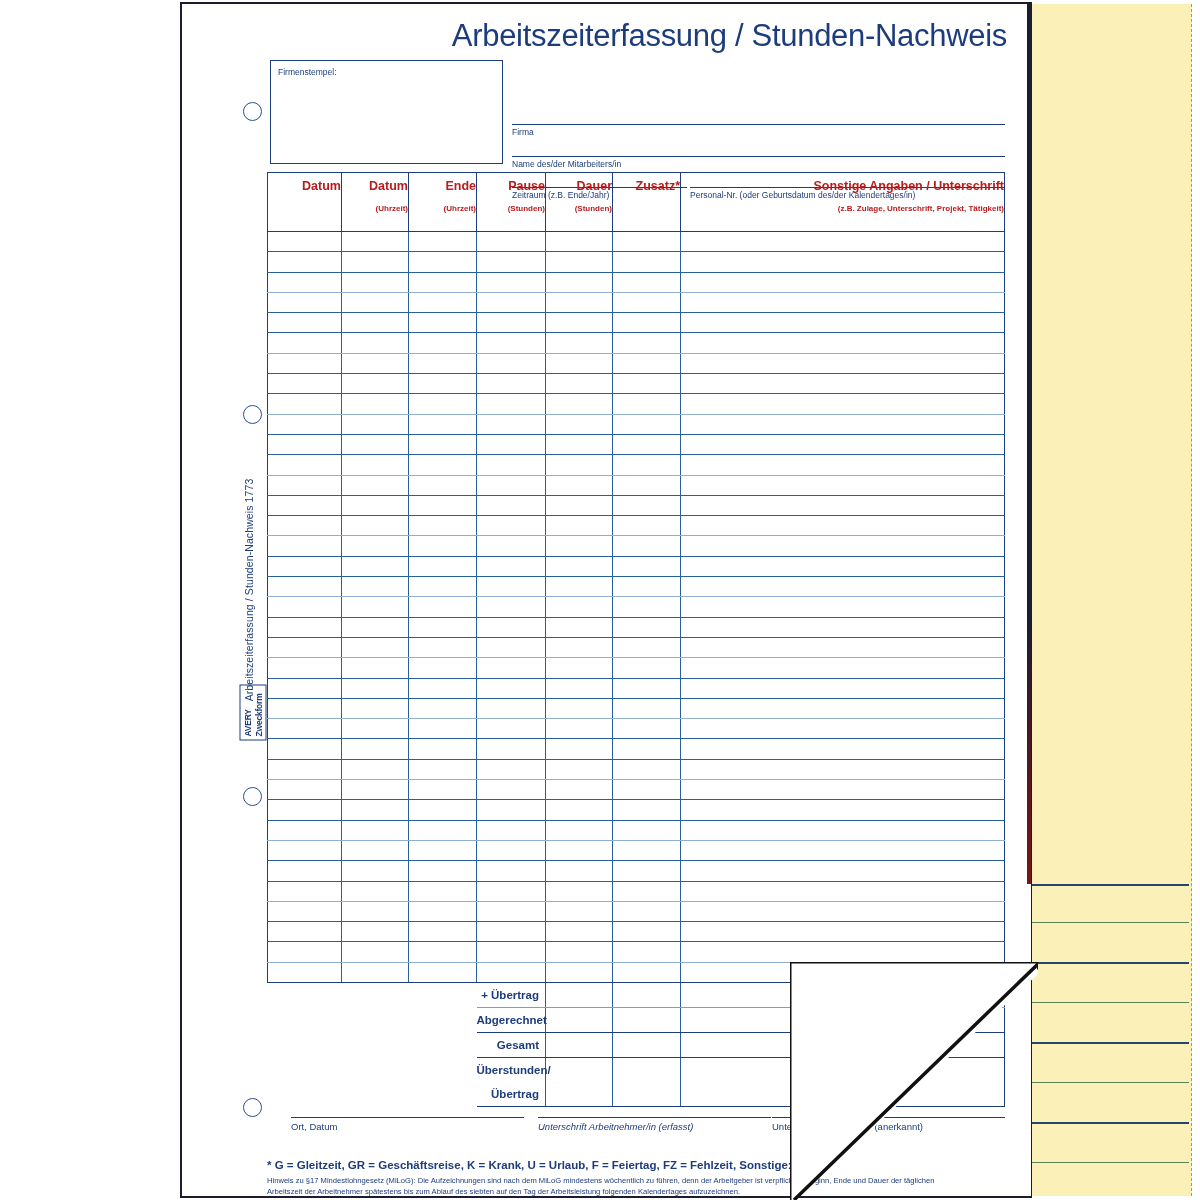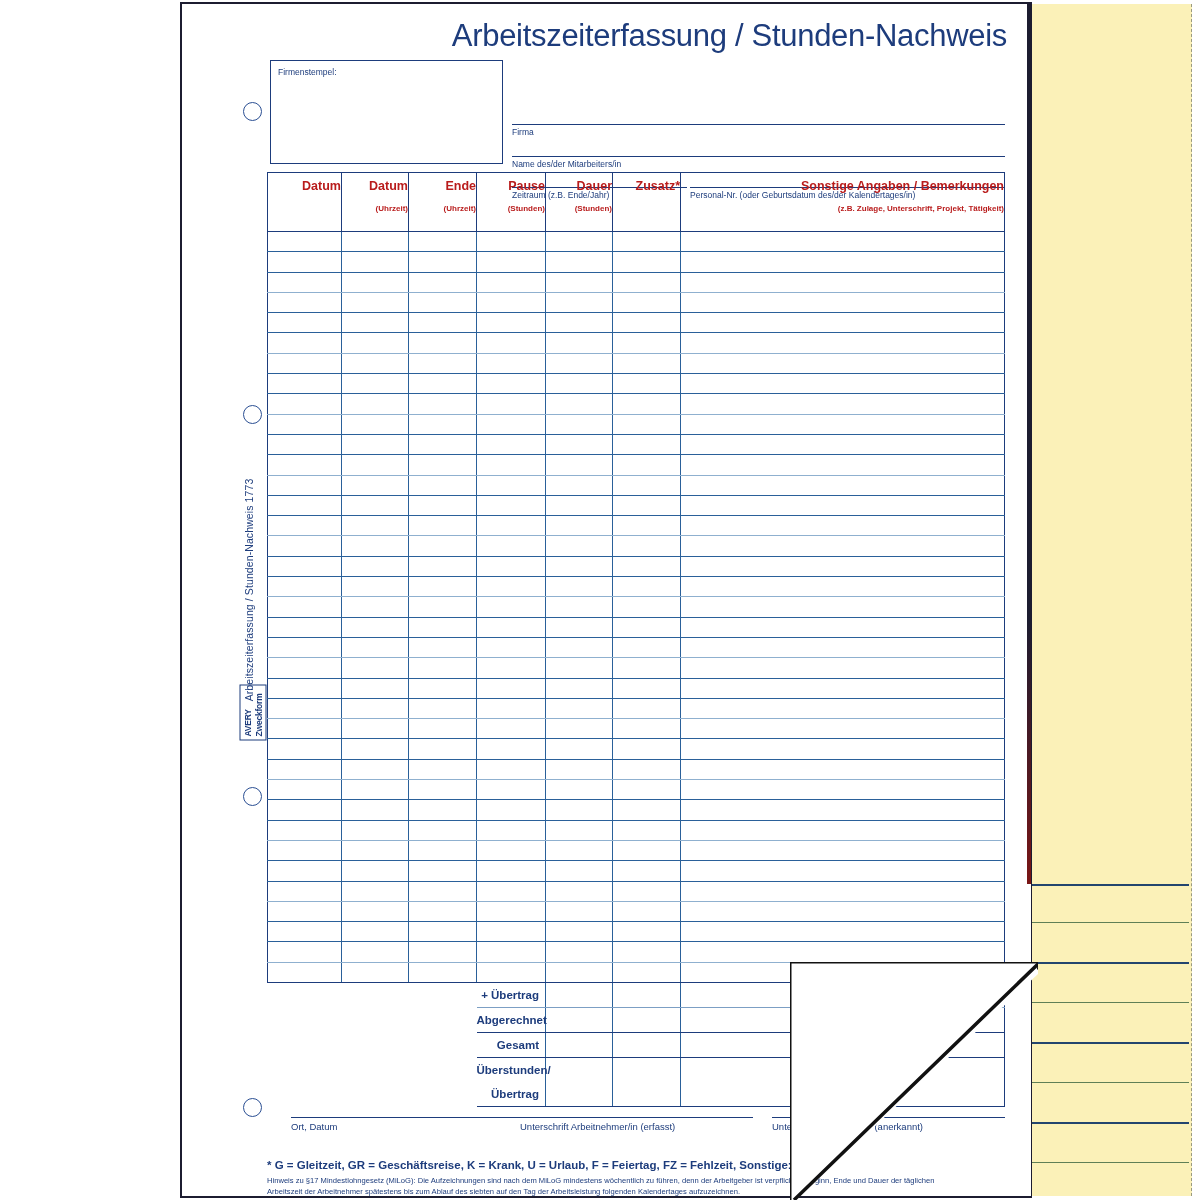--- a/index.html
+++ b/index.html
@@ -283,21 +283,21 @@
           <col>
       </colgroup>
       <thead>
           <tr class="head" id="hrow">
             <th><span>Datum</span></th>
             <th><span>Datum</span><span class="sub">(Uhrzeit)</span></th>
             <th><span>Ende</span><span class="sub">(Uhrzeit)</span></th>
             <th><span>Pause</span><span class="sub">(Stunden)</span></th>
             <th><span>Dauer</span><span class="sub">(Stunden)</span></th>
             <th><span>Zusatz*</span></th>
-            <th><span>Sonstige Angaben / Bemerkungen</span><span class="sub">(z.B. Zulage, Unterschrift, Projekt, Tätigkeit)</span></th>
+            <th><span>Sonstige Angaben / Unterschrift</span><span class="sub">(z.B. Zulage, Unterschrift, Projekt, Tätigkeit)</span></th>
           </tr>
         </thead>
       <tbody id="tbody">
           <tr class="body">
             <td></td>
             <td></td>
             <td></td>
             <td></td>
             <td></td>
             <td></td>
@@ -656,21 +656,21 @@
             <td></td>
           </tr>
         </tbody>
     </table>
   </div>
 
   <div class="sig" style="left:85px; top:1113px; width:233px;margin-left:24px;">
     <div class="rule"></div>
     <div class="cap">Ort, Datum</div>
   </div>
-  <div class="sig" style="left:338px; top:1113px; width:233px;">
+  <div class="sig" style="left:356px; top:1113px; width:233px;font-style:italic;">
     <div class="rule"></div>
     <div class="cap">Unterschrift Arbeitnehmer/in (erfasst)</div>
   </div>
   <div class="sig" style="left:590px; top:1113px; width:233px;">
     <div class="rule"></div>
     <div class="cap">Unterschrift Arbeitgeber (anerkannt)</div>
   </div>
 
   <div id="legend">* G = Gleitzeit, GR = Geschäftsreise, K = Krank, U = Urlaub, F = Feiertag, FZ = Fehlzeit, Sonstige:</div>
   <div id="fineprint">Hinweis zu §17 Mindestlohngesetz (MiLoG): Die Aufzeichnungen sind nach dem MiLoG mindestens wöchentlich zu führen, denn der Arbeitgeber ist verpflichtet, Beginn, Ende und Dauer der täglichen Arbeitszeit der Arbeitnehmer spätestens bis zum Ablauf des siebten auf den Tag der Arbeitsleistung folgenden Kalendertages aufzuzeichnen.</div>

